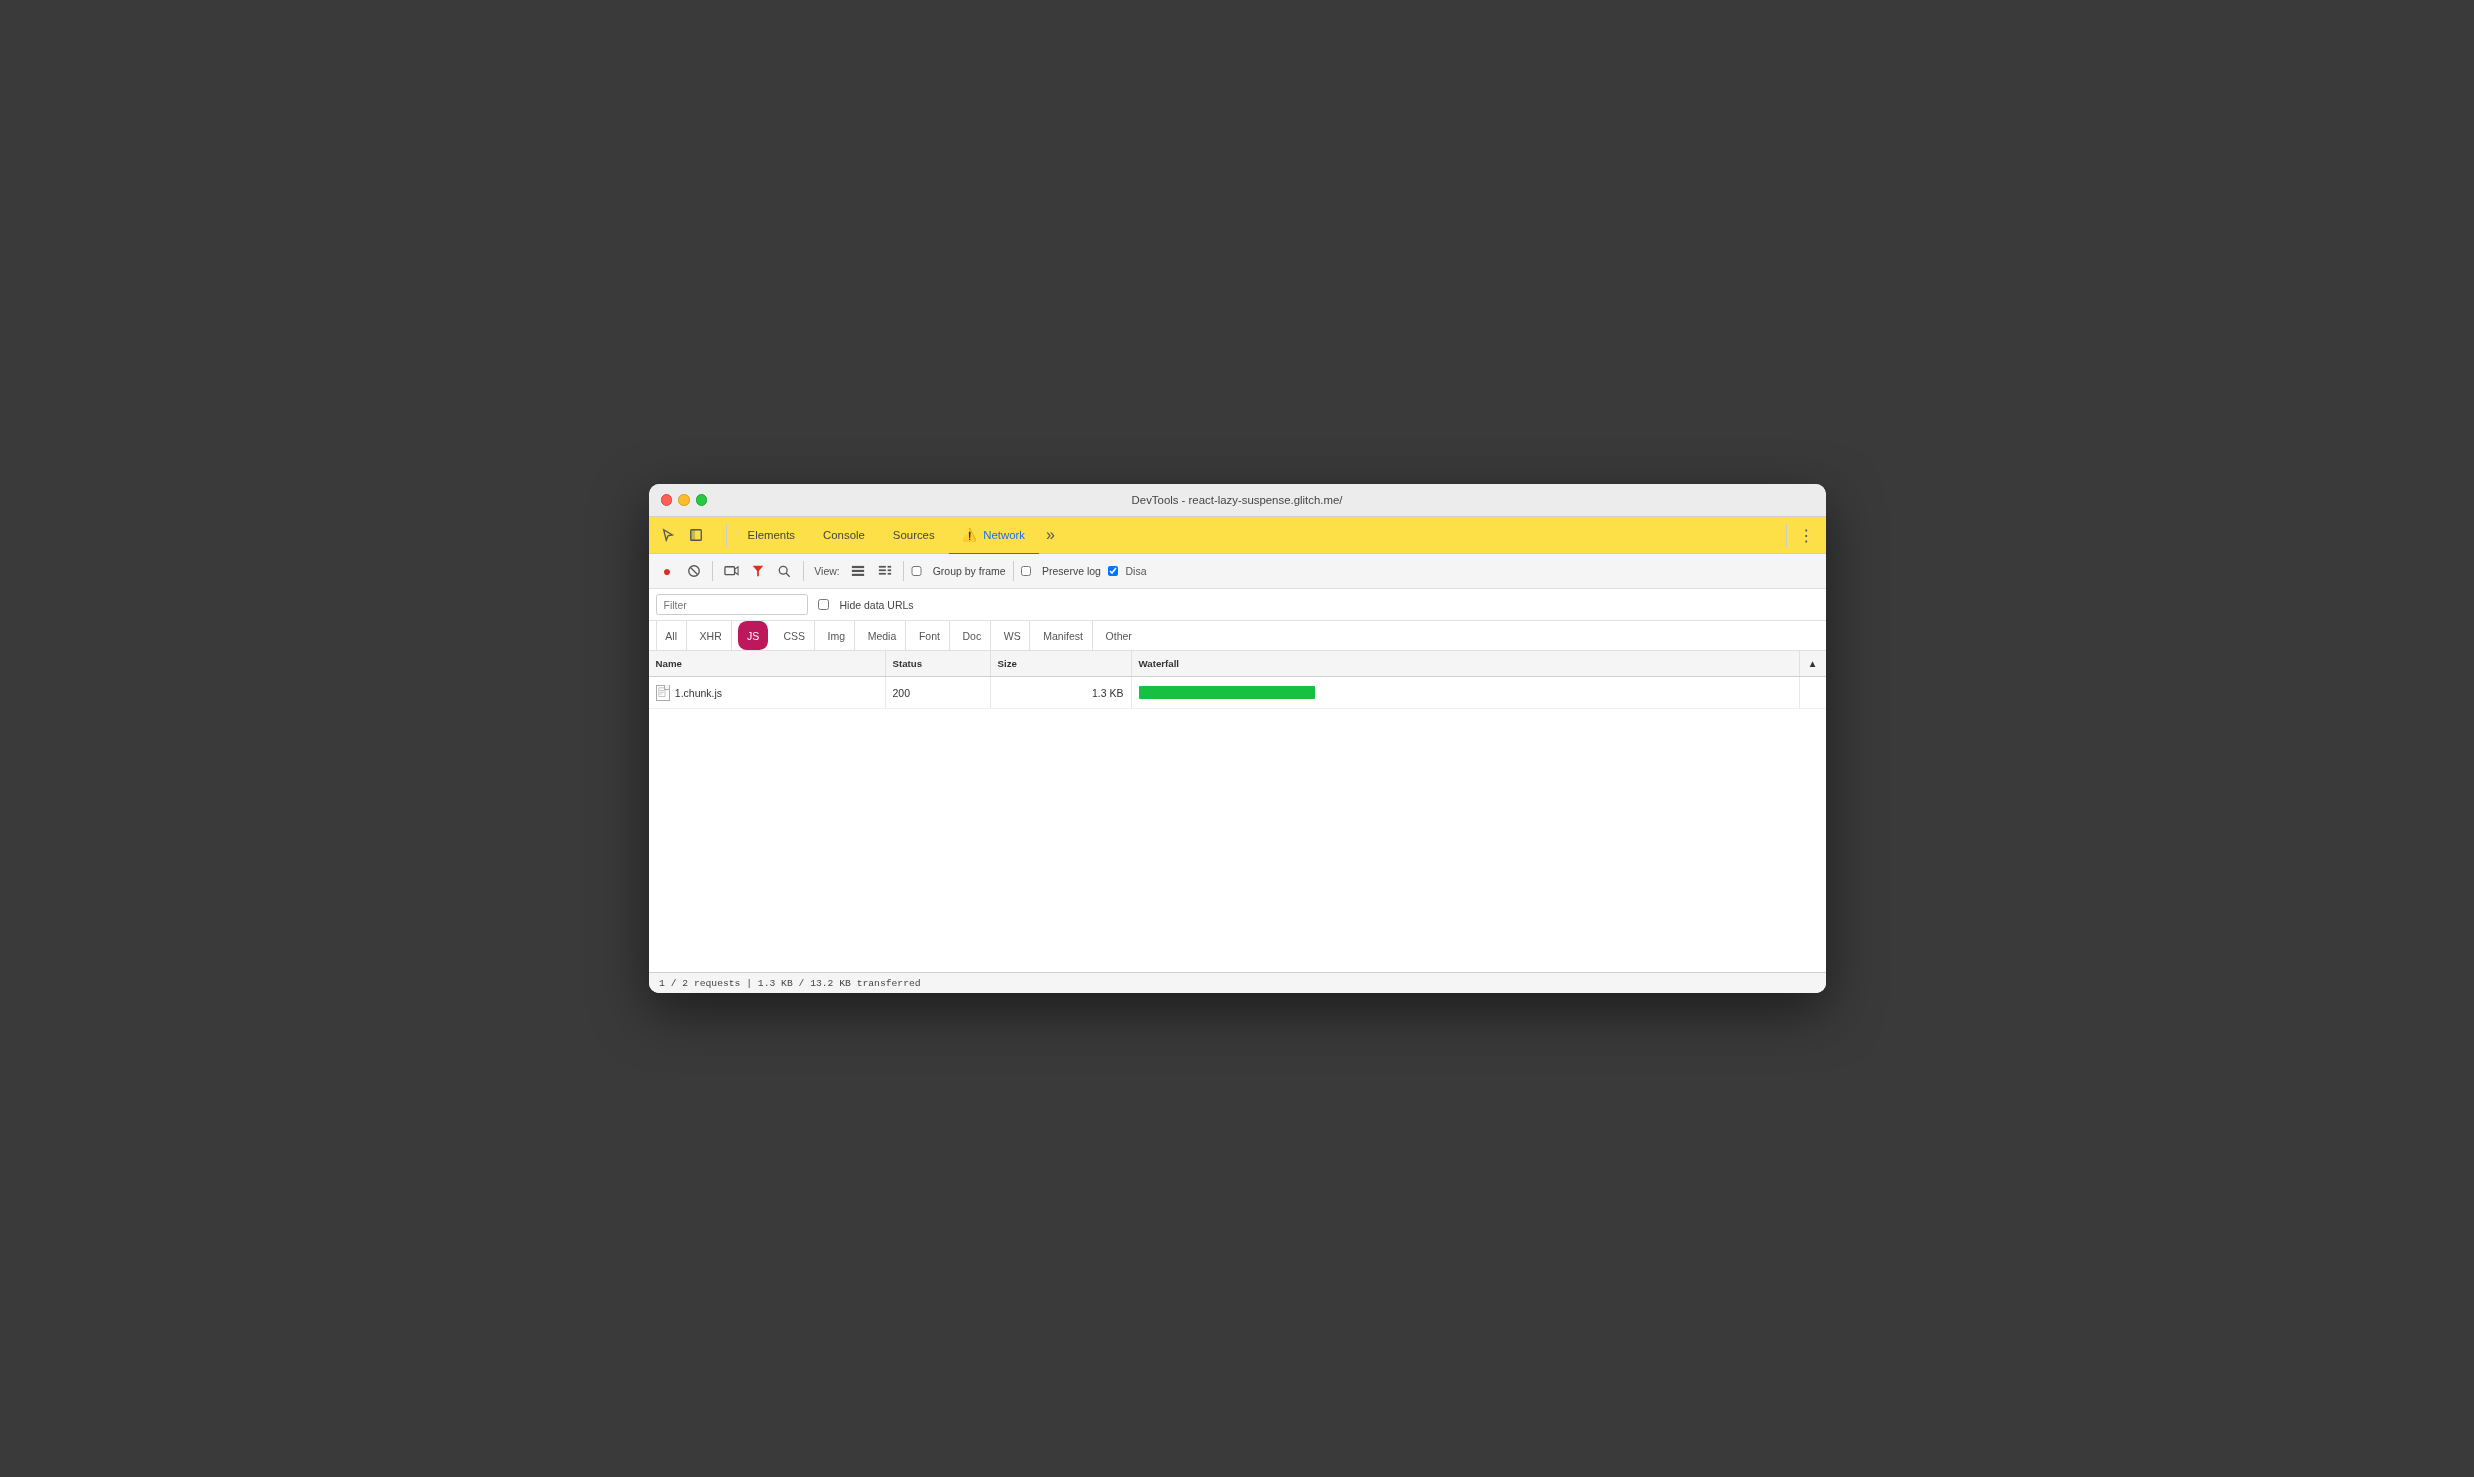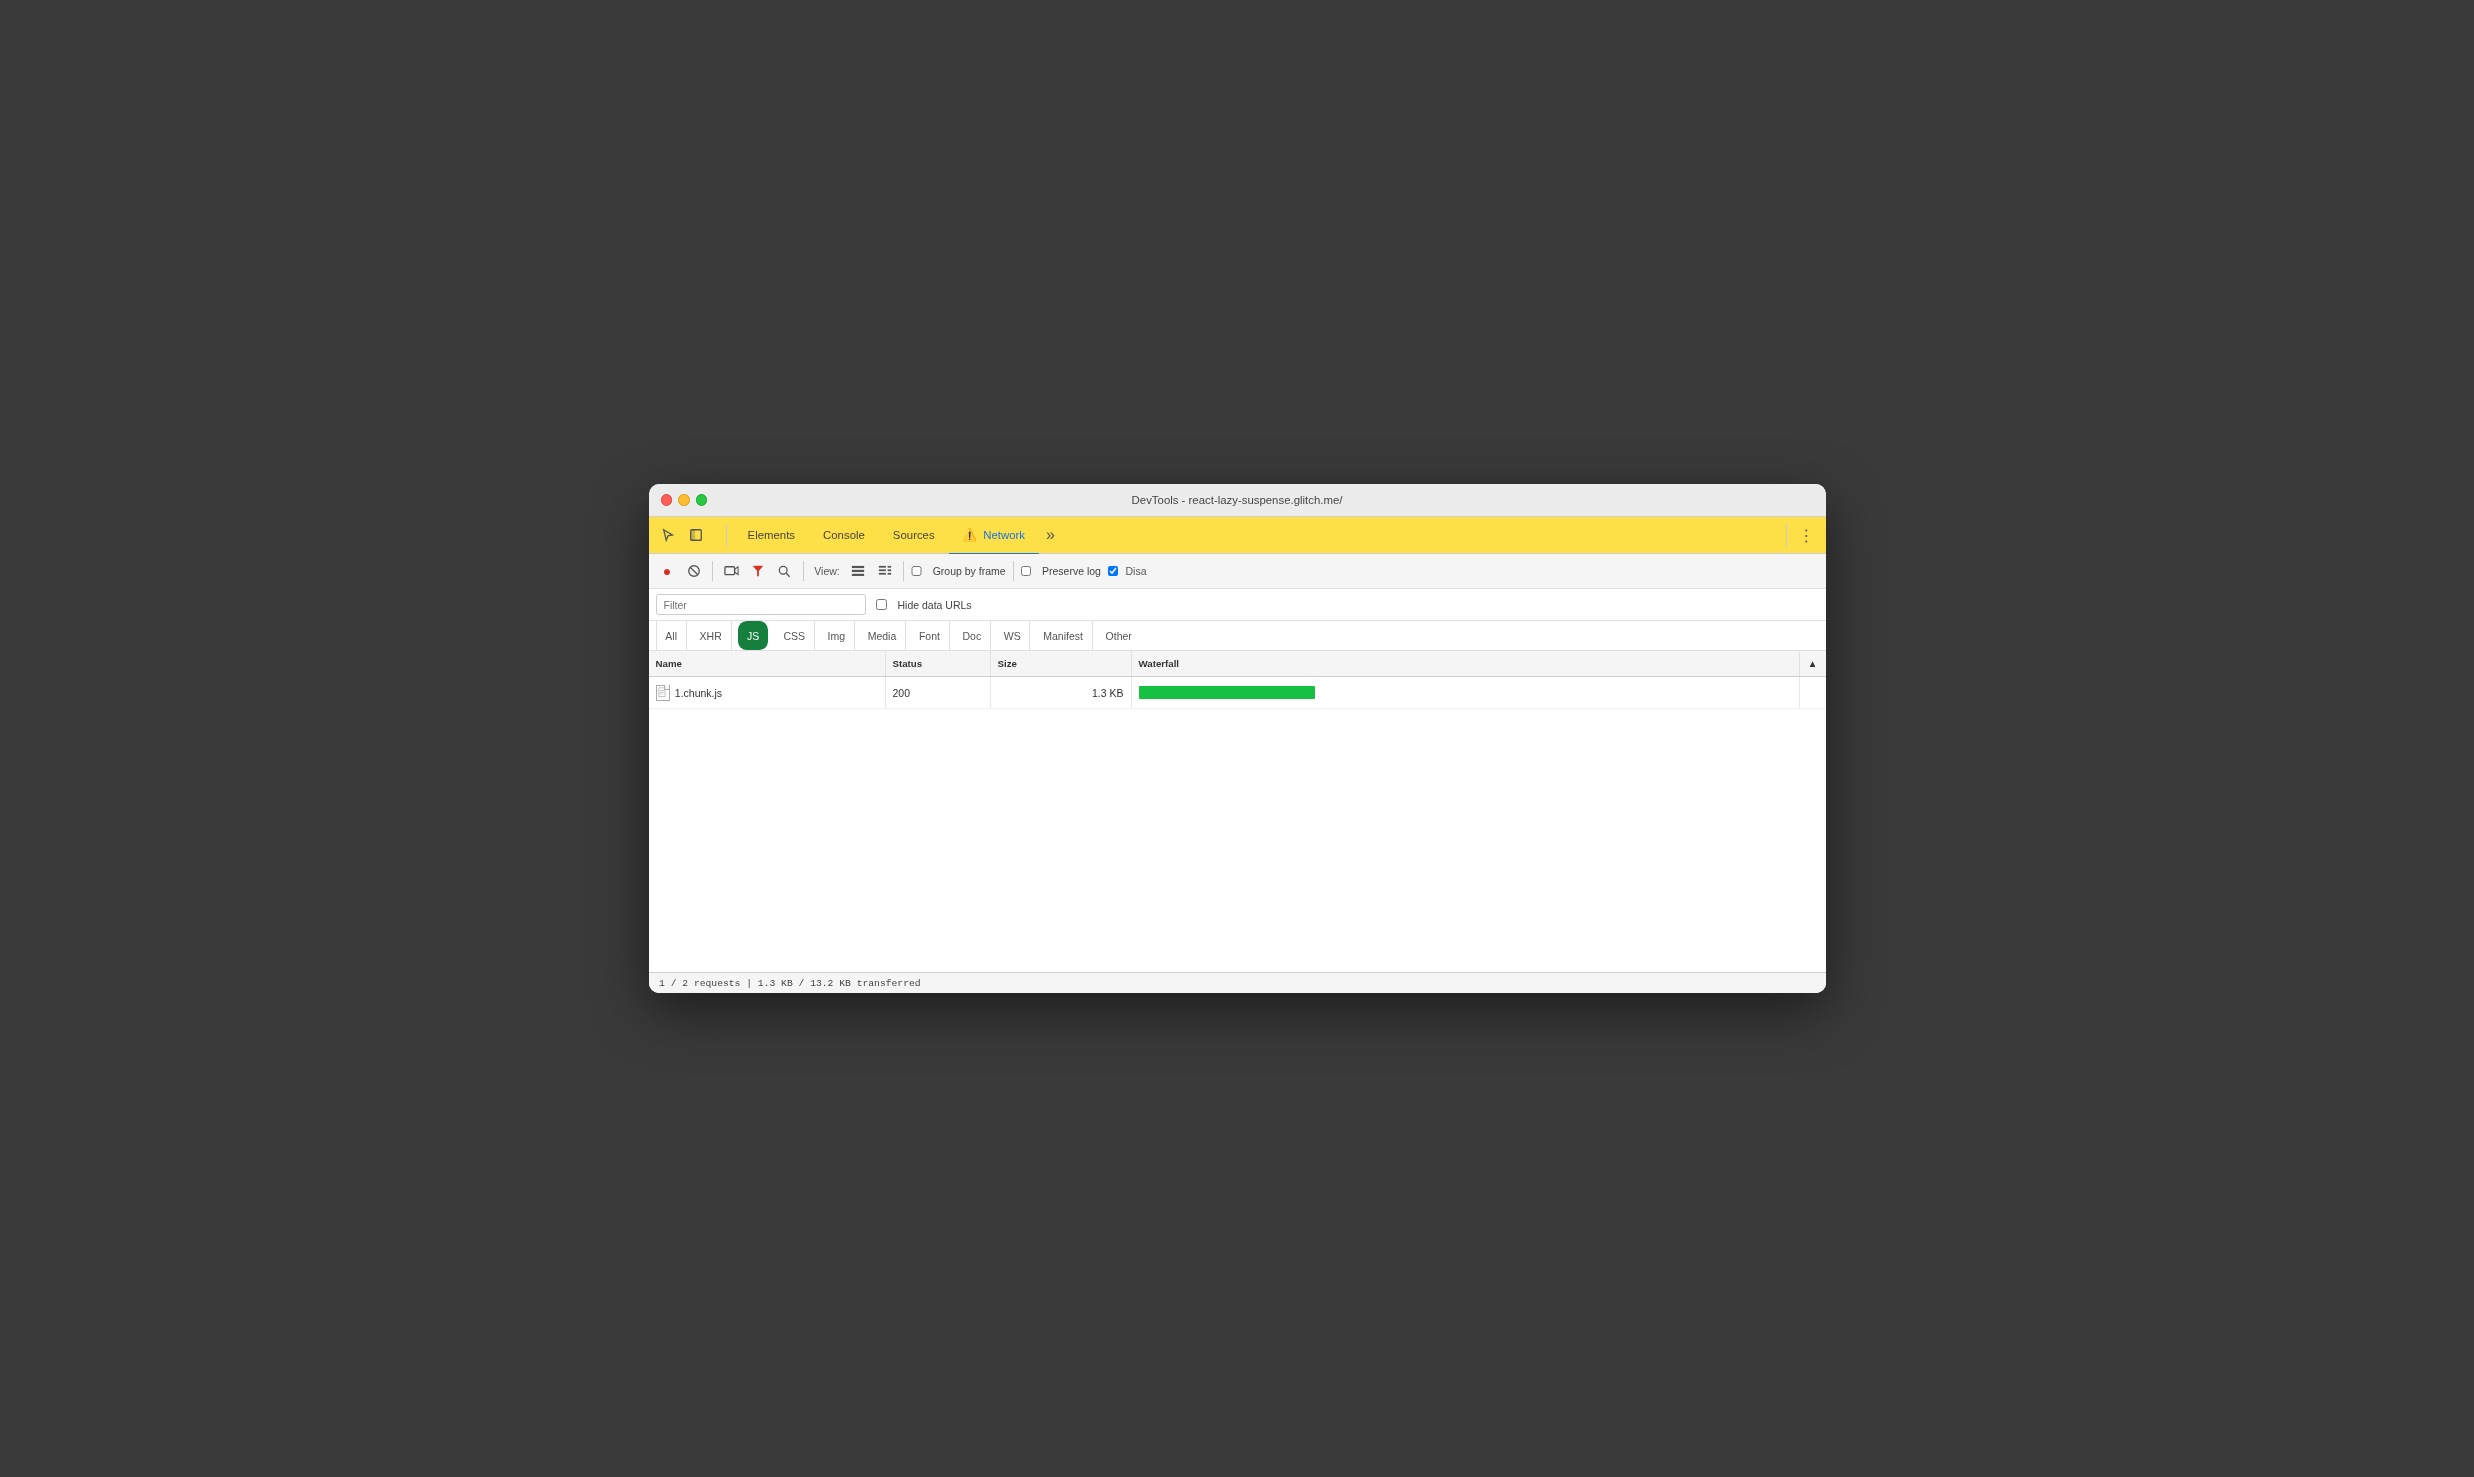--- a/index.html
+++ b/index.html
@@ -208,21 +208,21 @@
       display: flex;
       align-items: center;
       height: 32px;
       padding: 0 7px;
       background: #ffffff;
       border-bottom: 0.9px solid #e0e0e0;
       gap: 10.5px;
     }
 
     .filter-input {
-      width: 210px;
+      width: 152px;
       height: 21px;
       border: 0.9px solid #ccc;
       border-radius: 2.6px;
       padding: 0 7px;
       font-size: 10.5px;
       color: #333;
       background: #fff;
       outline: none;
     }
 
@@ -503,21 +503,21 @@
       </label>
     </div>
 
     <div class="type-filter-row">
       <div class="type-btn">
         <span>All</span>
       </div>
       <div class="type-btn">
         <span>XHR</span>
       </div>
-      <div class="type-btn active" style="border-radius:8.8px;background:#15803d;color:#fff;border:none;margin:0 2.6px;padding:2.6px 8.8px;">
+      <div class="type-btn active" style="border-radius:8.8px;background:#be185d;color:#fff;border:none;margin:0 2.6px;padding:2.6px 8.8px;">
         <span>JS</span>
       </div>
       <div class="type-btn">
         <span>CSS</span>
       </div>
       <div class="type-btn">
         <span>Img</span>
       </div>
       <div class="type-btn">
         <span>Media</span>

